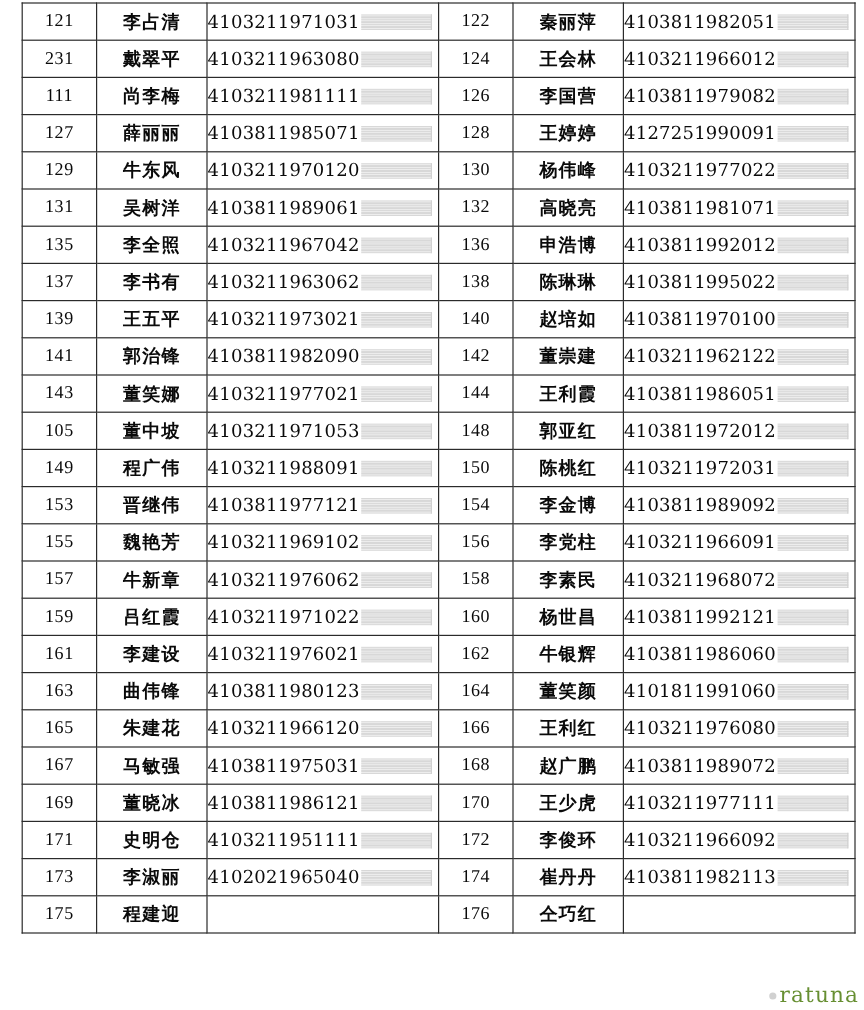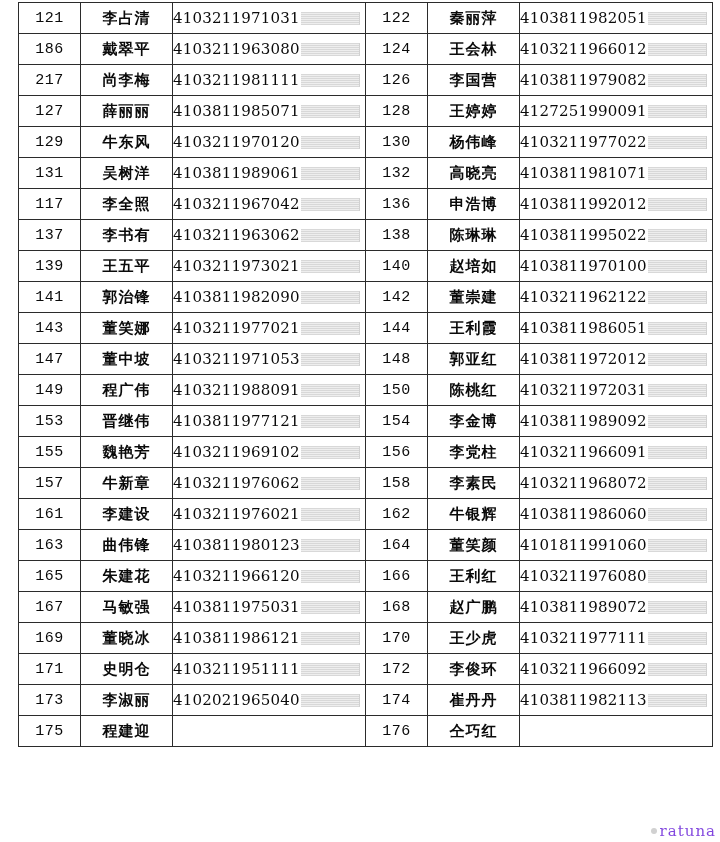--- a/index.html
+++ b/index.html
@@ -35,27 +35,27 @@
     font-size: 15px;
     line-height: 1;
   }
   
   col.c-idx  { width: 62px; }
   col.c-name { width: 92px; }
   col.c-id   { width: 193px; }
 
   td.idx {
     text-align: center;
-    font-family: Liberation Mono, monospace;
+    font-family: Liberation Serif, serif;
     font-size: 15px;
     letter-spacing: 0.5px;
   }
   td.name {
     text-align: center;
-    font-family: Liberation Serif, serif;
+    font-family: Liberation Sans, sans-serif;
     font-size: 16px;
     font-weight: 600;
     letter-spacing: 1px;
     margin-left: 40px;
   }
   td.id {
     padding-left: 6px;
     font-family: "DejaVu Serif", "Liberation Serif", serif;
     font-size: 15px;
     letter-spacing: 0.2px;
@@ -74,22 +74,22 @@
         #d6d6d6 0px, #d6d6d6 1px,
         #eeeeee 1px, #eeeeee 2px);
     border-right: 1px solid #cfcfcf;
     opacity: 0.95;
   }
   .watermark {
     position: absolute;
     right: 4px;
     bottom: 2px;
     font-family: "DejaVu Serif", "Liberation Serif", serif;
-    font-size: 15px;
-    color: #6d28d9;
+    font-size: 18px;
+    color: #4d7c0f;
     letter-spacing: 1px;
     opacity: 0.85;
     pointer-events: none;
     user-select: none;
   }
   .watermark .dot {
     display: inline-block;
     width: 6px;
     height: 6px;
     border-radius: 50%;
@@ -114,29 +114,29 @@
     <tbody>
         <tr>
           <td class="idx">121</td>
           <td class="name">李占清</td>
           <td class="id"><span class="num">4103211971031</span><span class="redact"></span></td>
           <td class="idx">122</td>
           <td class="name">秦丽萍</td>
           <td class="id"><span class="num">4103811982051</span><span class="redact"></span></td>
         </tr>
         <tr>
-          <td class="idx">186</td>
+          <td class="idx">231</td>
           <td class="name">戴翠平</td>
           <td class="id"><span class="num">4103211963080</span><span class="redact"></span></td>
           <td class="idx">124</td>
           <td class="name">王会林</td>
           <td class="id"><span class="num">4103211966012</span><span class="redact"></span></td>
         </tr>
         <tr>
-          <td class="idx">217</td>
+          <td class="idx">111</td>
           <td class="name">尚李梅</td>
           <td class="id"><span class="num">4103211981111</span><span class="redact"></span></td>
           <td class="idx">126</td>
           <td class="name">李国营</td>
           <td class="id"><span class="num">4103811979082</span><span class="redact"></span></td>
         </tr>
         <tr>
           <td class="idx">127</td>
           <td class="name">薛丽丽</td>
           <td class="id"><span class="num">4103811985071</span><span class="redact"></span></td>
@@ -154,21 +154,21 @@
         </tr>
         <tr>
           <td class="idx">131</td>
           <td class="name">吴树洋</td>
           <td class="id"><span class="num">4103811989061</span><span class="redact"></span></td>
           <td class="idx">132</td>
           <td class="name">高晓亮</td>
           <td class="id"><span class="num">4103811981071</span><span class="redact"></span></td>
         </tr>
         <tr>
-          <td class="idx">117</td>
+          <td class="idx">135</td>
           <td class="name">李全照</td>
           <td class="id"><span class="num">4103211967042</span><span class="redact"></span></td>
           <td class="idx">136</td>
           <td class="name">申浩博</td>
           <td class="id"><span class="num">4103811992012</span><span class="redact"></span></td>
         </tr>
         <tr>
           <td class="idx">137</td>
           <td class="name">李书有</td>
           <td class="id"><span class="num">4103211963062</span><span class="redact"></span></td>
@@ -194,21 +194,21 @@
         </tr>
         <tr>
           <td class="idx">143</td>
           <td class="name">董笑娜</td>
           <td class="id"><span class="num">4103211977021</span><span class="redact"></span></td>
           <td class="idx">144</td>
           <td class="name">王利霞</td>
           <td class="id"><span class="num">4103811986051</span><span class="redact"></span></td>
         </tr>
         <tr>
-          <td class="idx">147</td>
+          <td class="idx">105</td>
           <td class="name">董中坡</td>
           <td class="id"><span class="num">4103211971053</span><span class="redact"></span></td>
           <td class="idx">148</td>
           <td class="name">郭亚红</td>
           <td class="id"><span class="num">4103811972012</span><span class="redact"></span></td>
         </tr>
         <tr>
           <td class="idx">149</td>
           <td class="name">程广伟</td>
           <td class="id"><span class="num">4103211988091</span><span class="redact"></span></td>
@@ -232,20 +232,28 @@
           <td class="name">李党柱</td>
           <td class="id"><span class="num">4103211966091</span><span class="redact"></span></td>
         </tr>
         <tr>
           <td class="idx">157</td>
           <td class="name">牛新章</td>
           <td class="id"><span class="num">4103211976062</span><span class="redact"></span></td>
           <td class="idx">158</td>
           <td class="name">李素民</td>
           <td class="id"><span class="num">4103211968072</span><span class="redact"></span></td>
+        </tr>
+        <tr>
+          <td class="idx">159</td>
+          <td class="name">吕红霞</td>
+          <td class="id"><span class="num">4103211971022</span><span class="redact"></span></td>
+          <td class="idx">160</td>
+          <td class="name">杨世昌</td>
+          <td class="id"><span class="num">4103811992121</span><span class="redact"></span></td>
         </tr>
         <tr>
           <td class="idx">161</td>
           <td class="name">李建设</td>
           <td class="id"><span class="num">4103211976021</span><span class="redact"></span></td>
           <td class="idx">162</td>
           <td class="name">牛银辉</td>
           <td class="id"><span class="num">4103811986060</span><span class="redact"></span></td>
         </tr>
         <tr>

